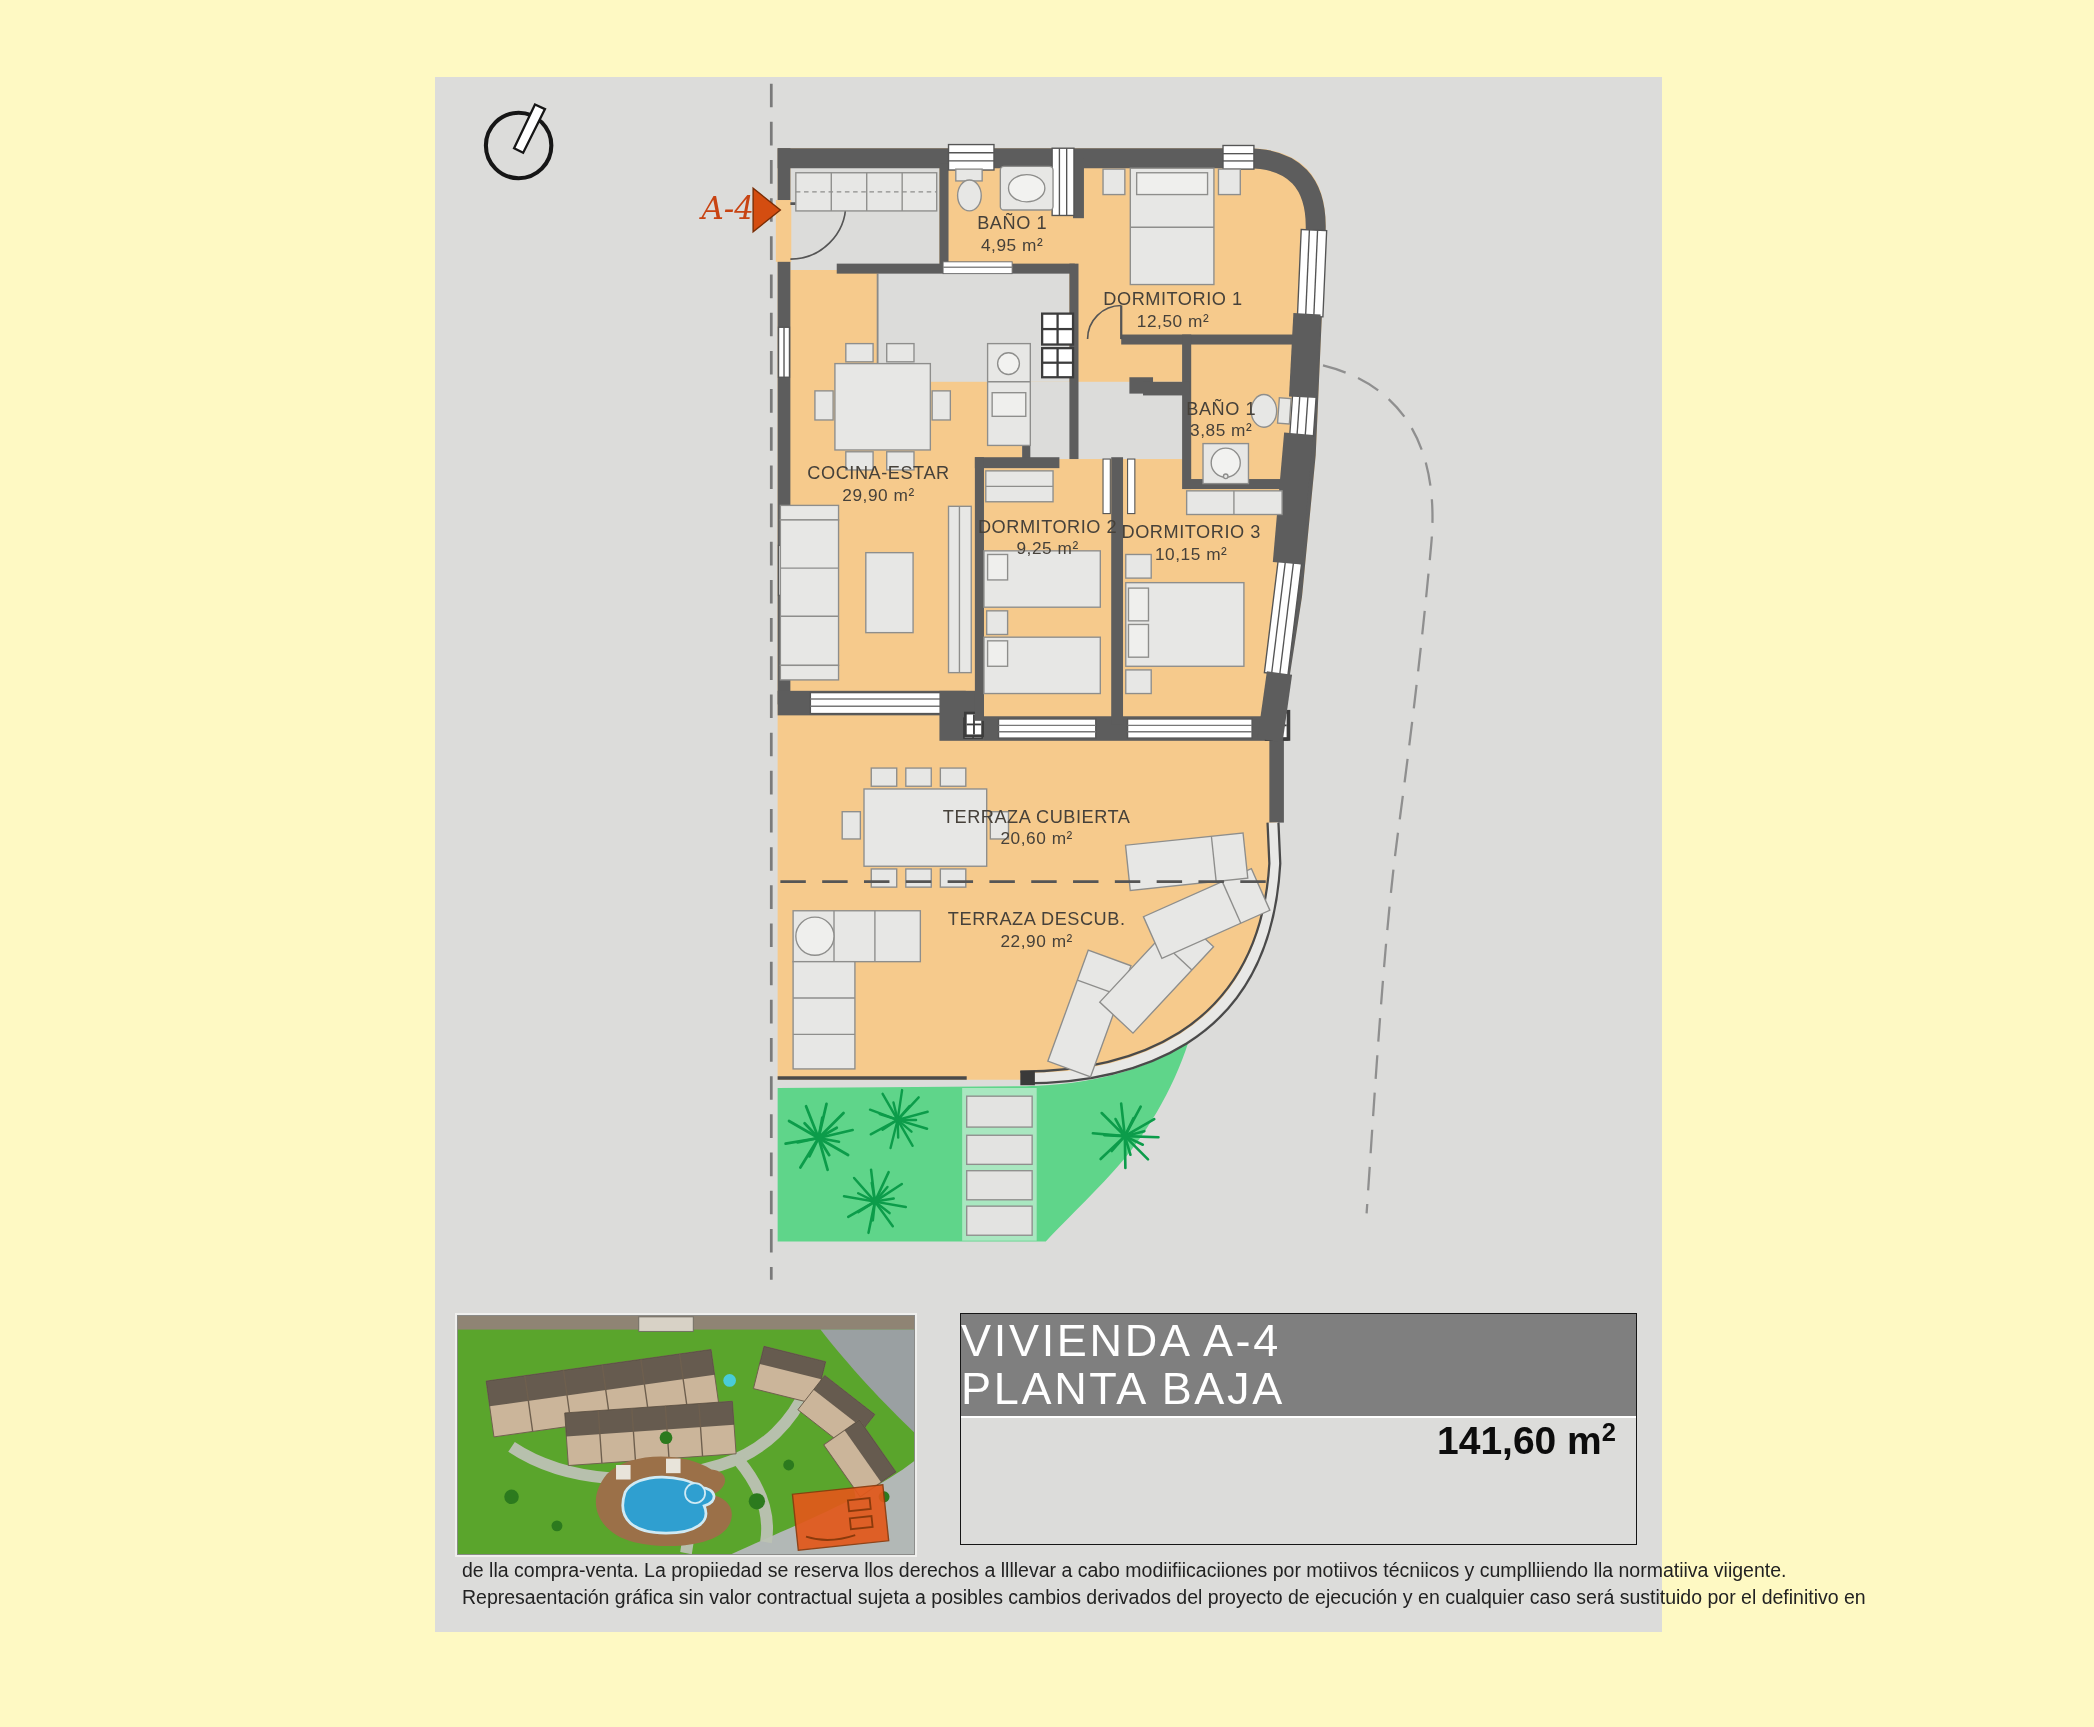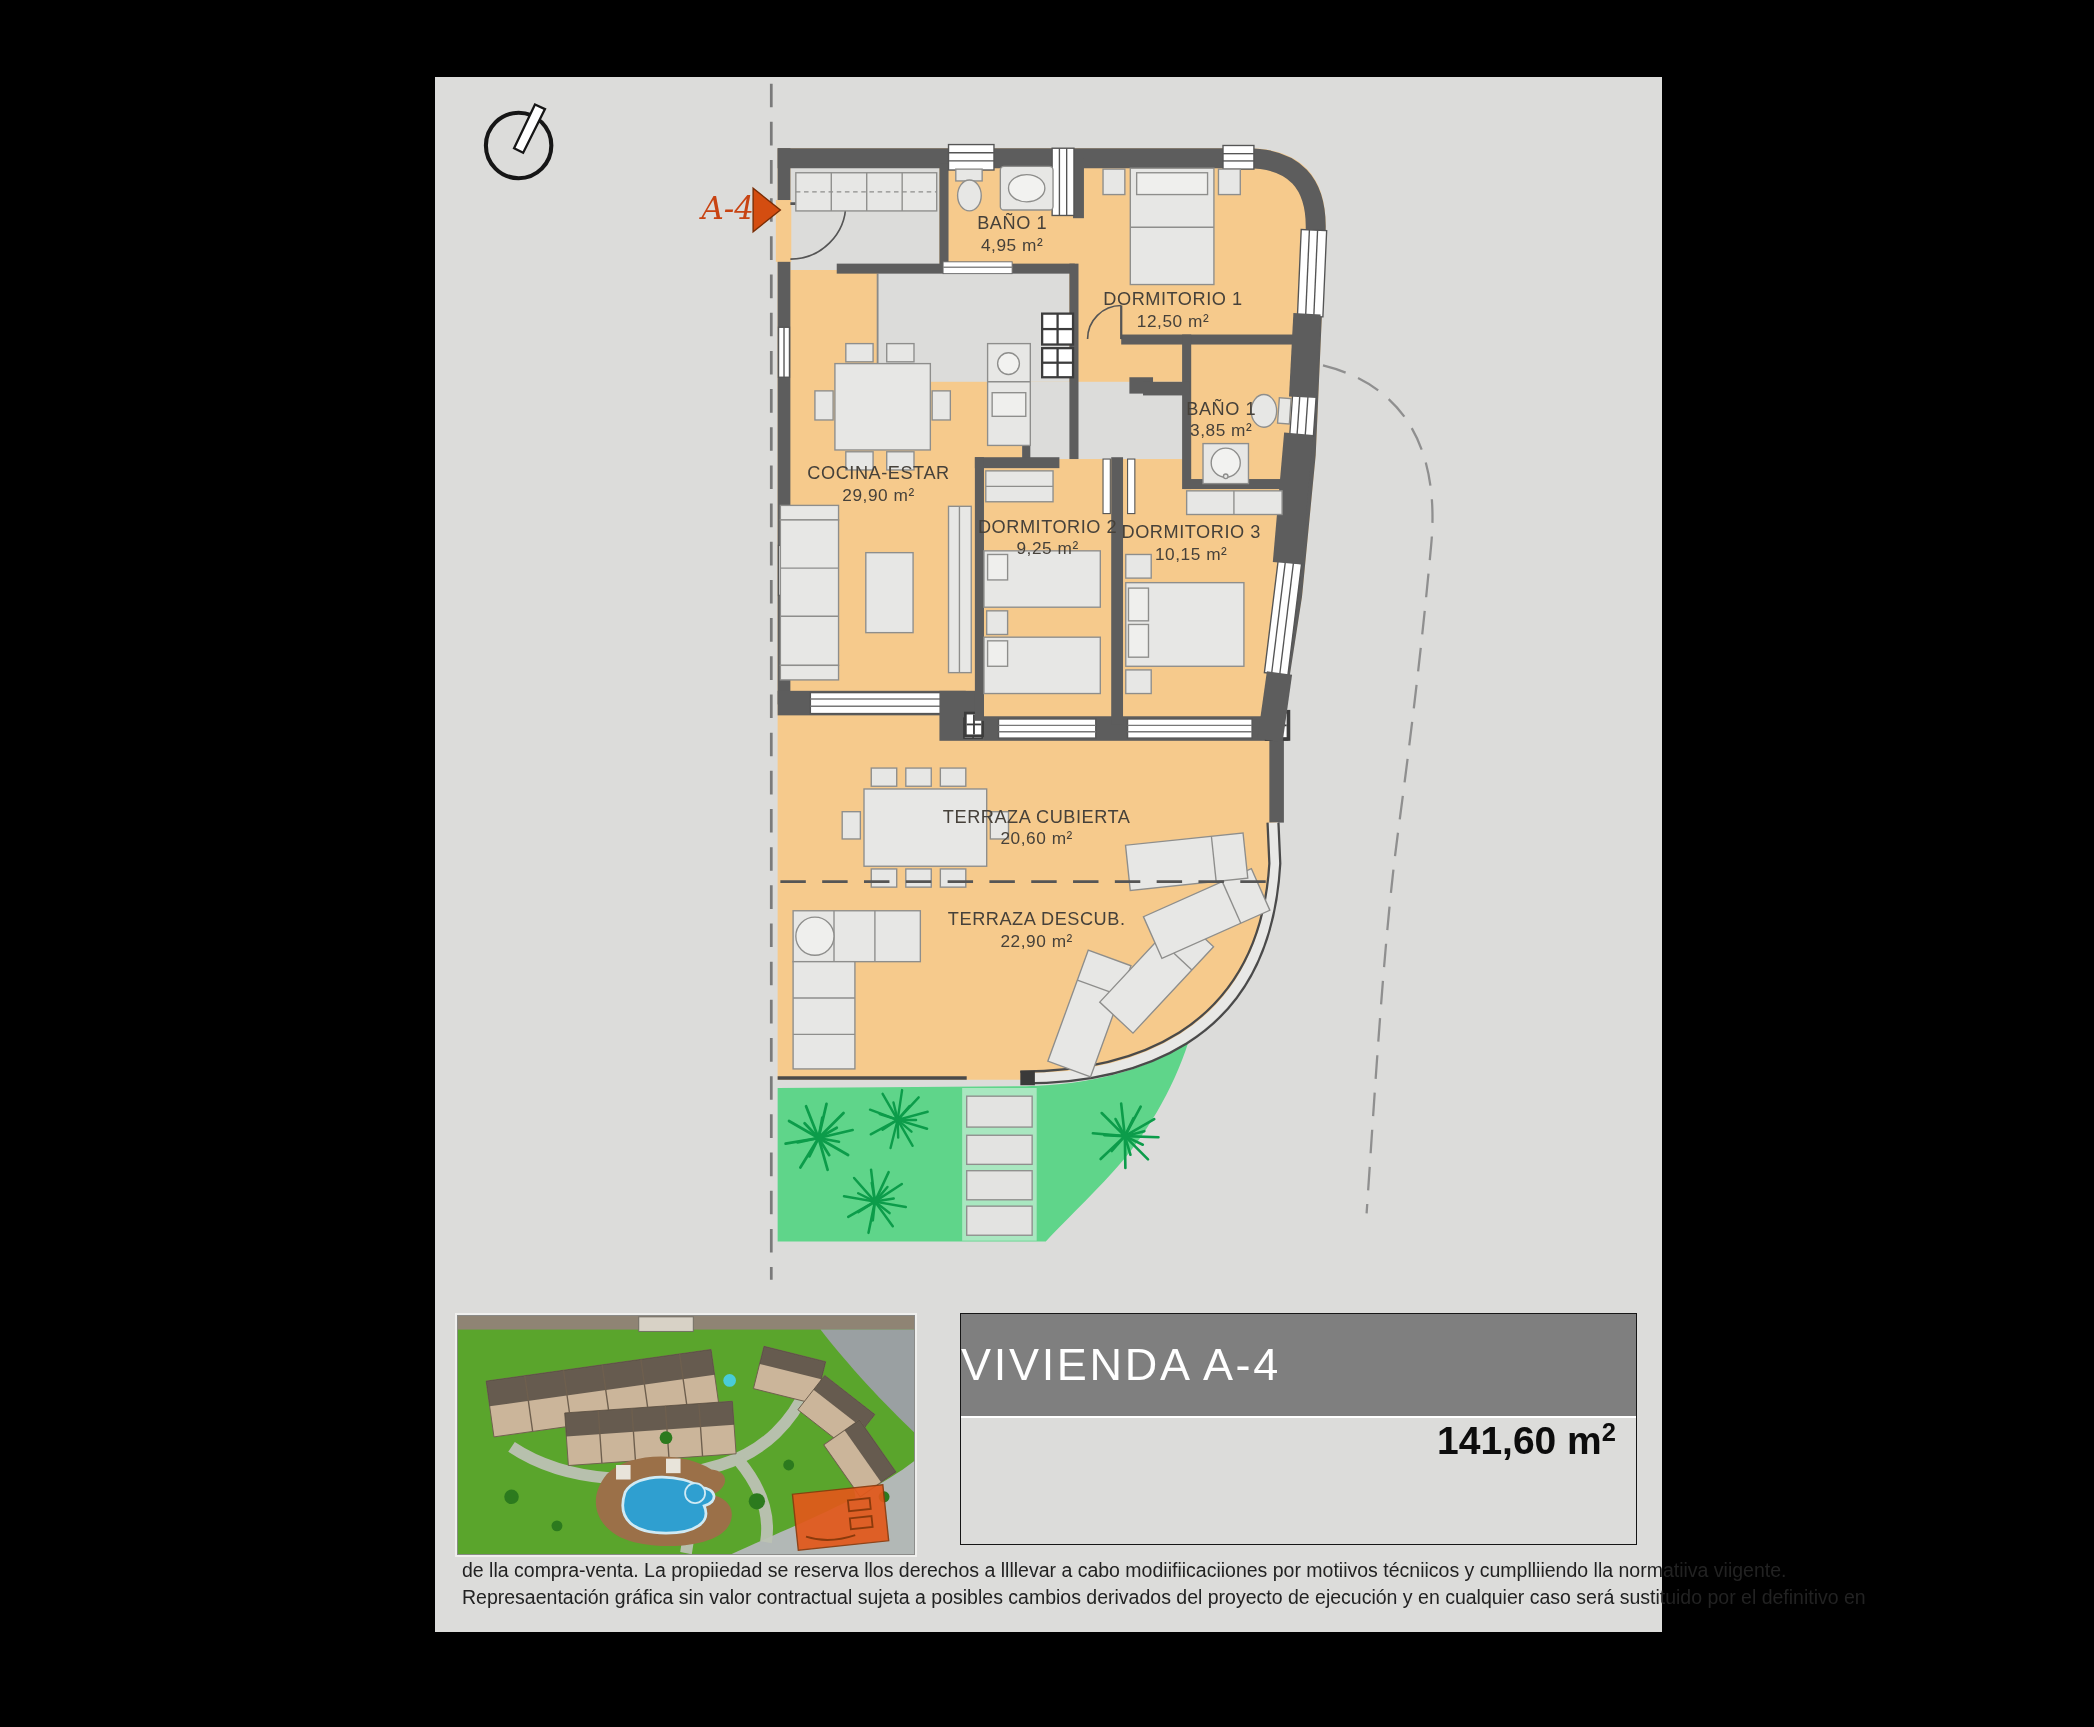--- a/index.html
+++ b/index.html
@@ -1,16 +1,16 @@
 <!DOCTYPE html>
 <html style="font-size:14.5px"><head>
 <meta charset="utf-8">
 <style>
   html,body{margin:0;padding:0;background:#ffffff;}
-  #page{position:relative;width:2095px;height:1727px;background:#000000;overflow:hidden;
+  #page{position:relative;width:2095px;height:1727px;background:#fef9c3;overflow:hidden;
         font-family:"Liberation Sans",sans-serif;}
   #canvas{position:absolute;left:435px;top:77px;width:1227px;height:1555px;background:#dcdcda;}
   #plan-svg{position:absolute;left:0;top:0;}
   
   .room-name,.room-area{fill:#46413a;font-family:"Liberation Sans",sans-serif;letter-spacing:0.6px;}
   .room-name{font-size:20px;}
   .room-area{font-size:19px;}
   .marker-text{fill:#c84312;font-family:"DejaVu Serif",serif;font-style:italic;font-size:34px;}
   
   #site-svg{position:absolute;left:20px;top:1236px;border:2.7px solid #efefed;box-sizing:content-box;}
@@ -395,20 +395,21 @@
         <rect x="372" y="192" width="100" height="62" fill="#e2581a" opacity="0.92" stroke="#8a3a0c" stroke-width="1.5"></rect>
         <path d="M432,205 h24 v12 h-24 z M432,225 h24 v12 h-24 z" fill="none" stroke="#8a3a0c" stroke-width="2"></path>
         <path d="M382,240 C400,248 418,248 436,244" fill="none" stroke="#8a3a0c" stroke-width="2"></path>
       </g>
       <rect x="0" y="0" width="504" height="264" fill="none" stroke="#8a8a88" stroke-width="2"></rect>
     </svg>
 
     <div id="title-block">
       <div id="tb-header">
         <div>VIVIENDA A-4</div>
+        <div>PLANTA BAJA</div>
       </div>
       <div id="tb-total-row">
         <span id="tb-total-value"><span>141,60 m</span><span class="sup2">2</span></span>
       </div>
     </div>
 
     <div id="disclaimer">
       <div>de lla compra-venta. La propiiedad se reserva llos derechos a llllevar a cabo modiifiicaciiones por motiivos técniicos y cumplliiendo lla normatiiva viigente.</div>
       <div>Represaentación gráfica sin valor contractual sujeta a posibles cambios derivados del proyecto de ejecución y en cualquier caso será sustituido por el definitivo en</div>
     </div>

